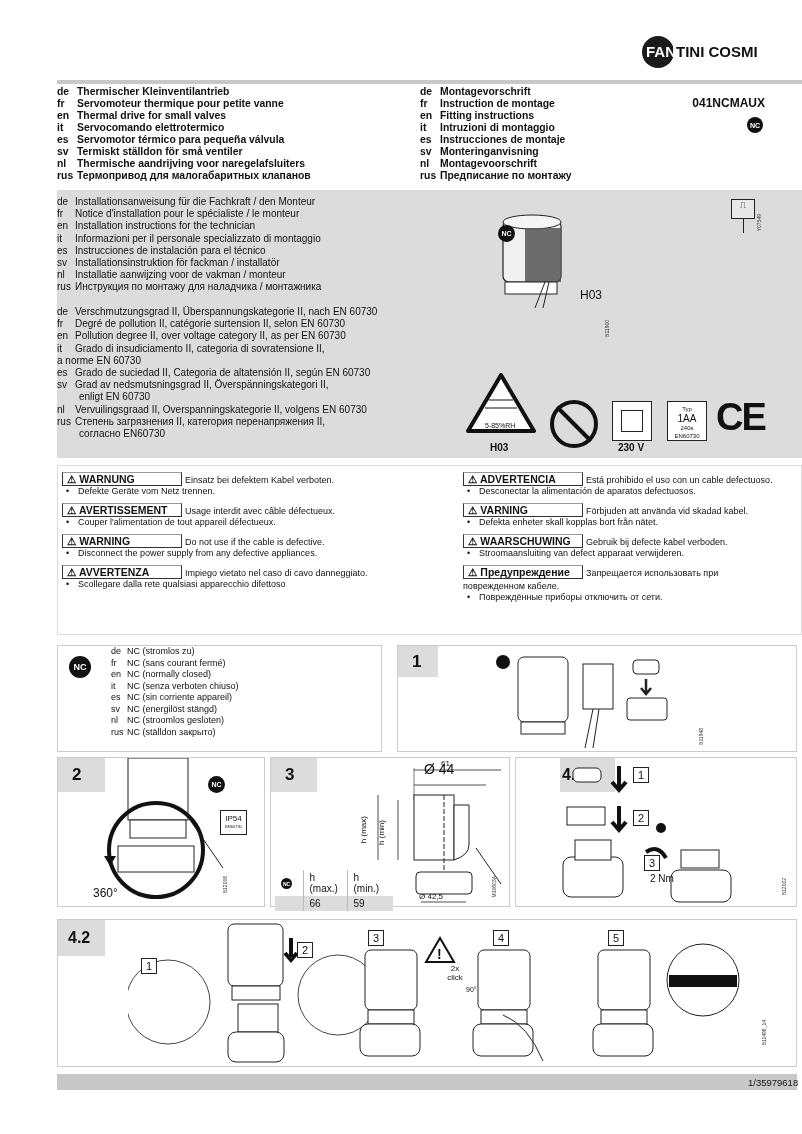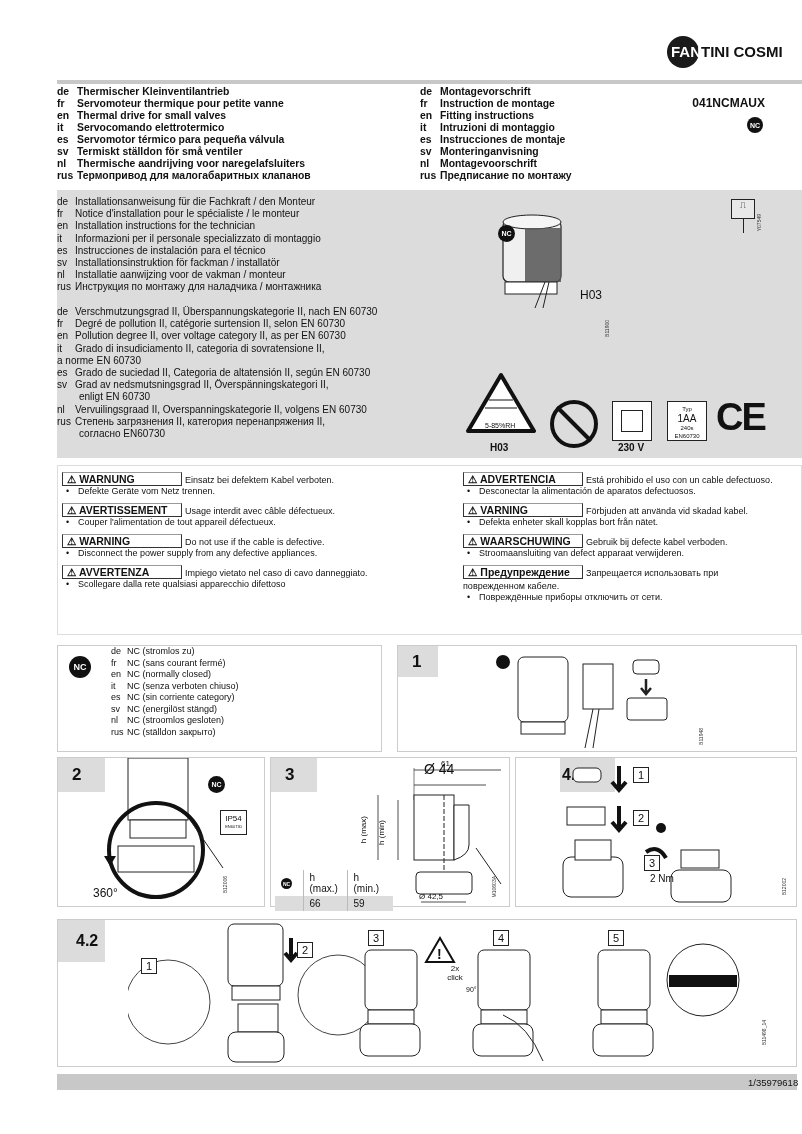--- a/index.html
+++ b/index.html
@@ -1,18 +1,18 @@
 <!DOCTYPE html>
 <html><head>
 <meta charset="utf-8">
 <style>
   * { box-sizing: border-box; margin: 0; padding: 0; }
   body { width: 802px; height: 1134px; background: #fff; font-family: "Liberation Sans", sans-serif; color: #111; position: relative; overflow: hidden; }
   .abs { position: absolute; }
-  .logo { left: 665px; top: 34px; width: 126px; height: 36px; }
+  .logo { left: 640px; top: 34px; width: 126px; height: 36px; }
   .logo-circle { position:absolute; left:2px; top:2px; width:32px; height:32px; border-radius:50%; background:#1a1a1a; }
   .logo-text { position:absolute; left:6px; top:9px; font-weight:bold; font-size:15px; letter-spacing:0px; color:#111; white-space:nowrap; }
   .logo-text .w { color:#fff; }
   .topbar { left: 57px; top: 80px; width: 745px; height: 4px; background: #c8c8c8; }
   .titles { top: 86px; font-size: 10.4px; font-weight: bold; line-height: 12px; }
   .titles div { white-space: nowrap; }
   .prod { left: 640px; top: 96px; width: 125px; text-align: right; font-weight: bold; font-size: 12px; }
   .nc-badge { display:inline-flex; align-items:center; justify-content:center; border-radius:50%; background:#111; color:#fff; font-weight:bold; font-family:"Liberation Sans", sans-serif; }
   .grey-panel { left: 57px; top: 190px; width: 745px; height: 268px; background: #dcdcdc; }
   .inst { left: 57px; top: 196px; font-size: 10px; line-height: 12.2px; }
@@ -178,21 +178,21 @@
     <div class="bul"><span style="display:inline-block;width:12px;">•</span><span>Повреждённые приборы отключить от сети.</span></div>
   </div>
 
 <div class="abs box" style="left:57px; top:645px; width:325px; height:107px;"></div>
 <div class="abs nc-badge" style="left:69px; top:656px; width:22px; height:22px; font-size:9px;">NC</div>
 <div class="abs nc-list" style="left:111px; top:646px;" id="nclist">
     <div><span style="display:inline-block; min-width:16px;">de</span><span>NC (stromlos zu)</span></div>
     <div><span style="display:inline-block; min-width:16px;">fr</span><span>NC (sans courant fermé)</span></div>
     <div><span style="display:inline-block; min-width:16px;">en</span><span>NC (normally closed)</span></div>
     <div><span style="display:inline-block; min-width:16px;">it</span><span>NC (senza verboten chiuso)</span></div>
-    <div><span style="display:inline-block; min-width:16px;">es</span><span>NC (sin corriente category)</span></div>
+    <div><span style="display:inline-block; min-width:16px;">es</span><span>NC (sin corriente appareil)</span></div>
     <div><span style="display:inline-block; min-width:16px;">sv</span><span>NC (energilöst stängd)</span></div>
     <div><span style="display:inline-block; min-width:16px;">nl</span><span>NC (stroomlos gesloten)</span></div>
     <div><span style="display:inline-block; min-width:16px;">rus</span><span>NC (ställdon закрыто)</span></div>
   </div>
 
 <div class="abs box" style="left:397px; top:645px; width:400px; height:107px;">
   <div class="step-num" style="width:40px; height:31px;">1</div>
   <svg class="abs" style="left:95px; top:6px;" width="200" height="98" viewBox="0 0 200 98">
     <circle cx="10" cy="10" r="7" fill="#111"></circle>
     <rect x="25" y="5" width="50" height="65" rx="6" fill="#fff" stroke="#222"></rect>
@@ -278,21 +278,21 @@
     <circle cx="100" cy="66" r="5" fill="#111"></circle>
   </svg>
   <span class="abs sq" style="left:117px; top:9px;">1</span>
   <span class="abs sq" style="left:117px; top:52px;">2</span>
   <span class="abs sq" style="left:128px; top:97px;">3</span>
   <div class="abs" style="left:134px; top:115px; font-size:10px;">2 Nm</div>
   <div class="abs sm" style="left:265px; top:120px;">B12002</div>
 </div>
 
 <div class="abs box" style="left:57px; top:919px; width:740px; height:148px;">
-  <div class="step-num" style="width:47px; height:42px; font-size:16px; padding-left:18px;">4.2</div>
+  <div class="step-num" style="width:47px; height:36px; font-size:16px; padding-left:10px;">4.2</div>
   <svg class="abs" style="left:70px; top:0px;" width="660" height="146" viewBox="0 0 660 146">
     <circle cx="40" cy="82" r="42" fill="#fff" stroke="#444"></circle>
     <circle cx="210" cy="75" r="40" fill="#fff" stroke="#444"></circle>
     <rect x="100" y="4" width="55" height="62" rx="6" fill="#fff" stroke="#222"></rect>
     <rect x="104" y="66" width="48" height="14" fill="#fff" stroke="#222"></rect>
     <rect x="110" y="84" width="40" height="28" fill="#fff" stroke="#222"></rect>
     <rect x="100" y="112" width="56" height="30" rx="8" fill="#fff" stroke="#222"></rect>
     <path d="M163 18 v20 M157 33 l6 7 l6 -7" stroke="#111" stroke-width="4" fill="none"></path>
     <rect x="237" y="30" width="52" height="60" rx="6" fill="#fff" stroke="#222"></rect>
     <rect x="240" y="90" width="46" height="14" fill="#fff" stroke="#222"></rect>

